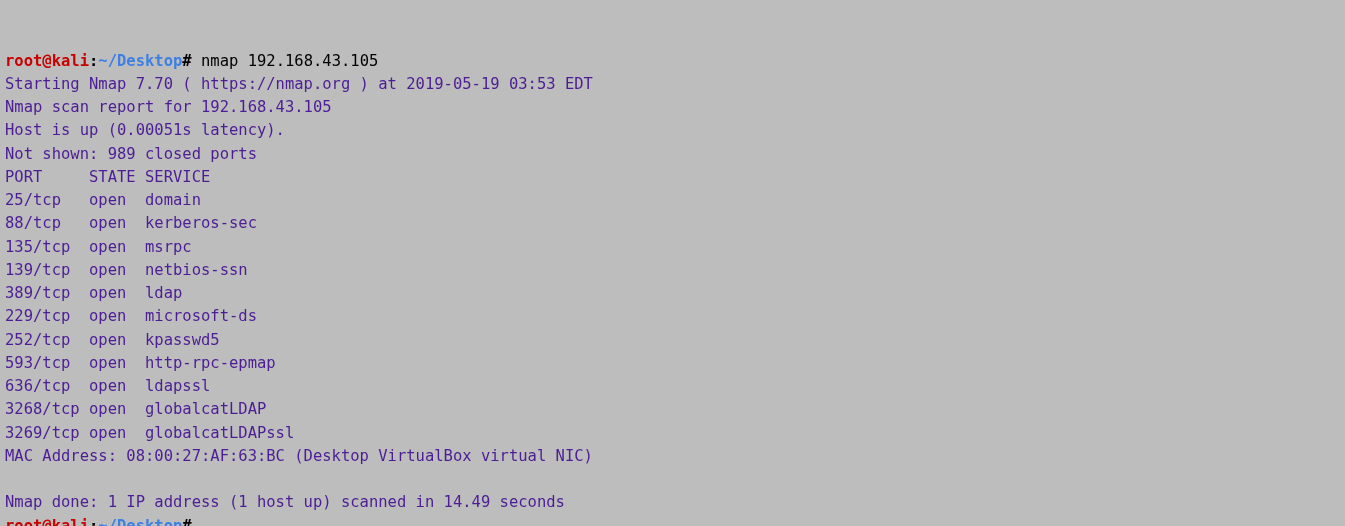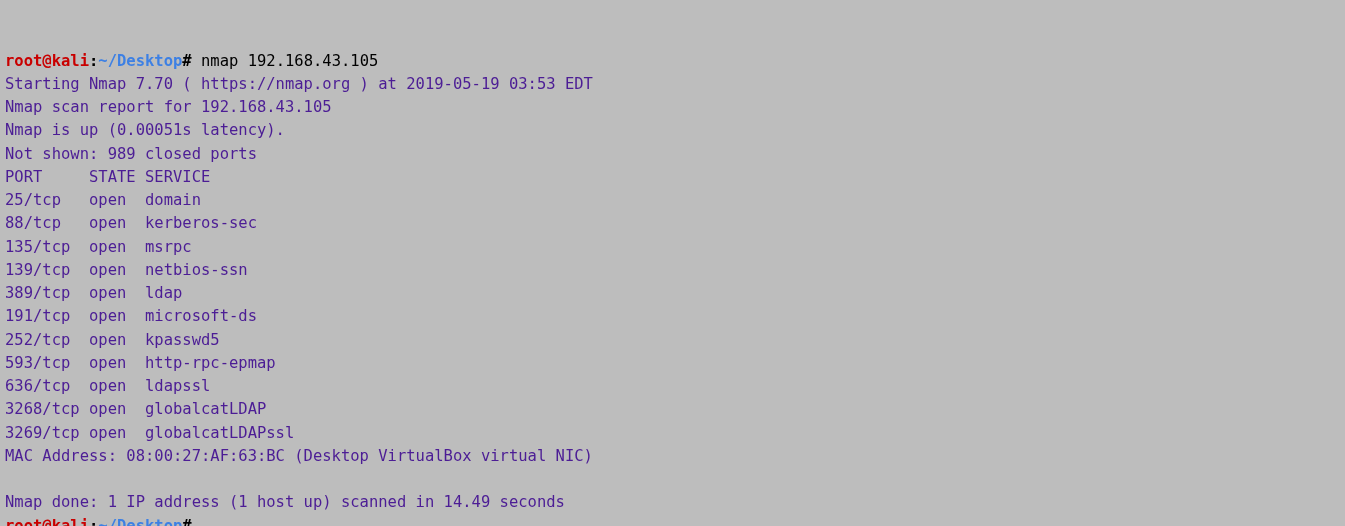--- a/index.html
+++ b/index.html
@@ -18,29 +18,29 @@
   .hash { color: #000; font-weight: bold; }
   .cmd { color: #000000; }
   .out { color: #4c1d95; }
 </style>
 </head>
 <body>
 
 <div><span class="user">root@kali</span><span class="colon">:</span><span class="path">~/Desktop</span><span class="hash">#</span><span class="cmd"> nmap 192.168.43.105</span>
 <span class="out">Starting Nmap 7.70 ( https://nmap.org ) at 2019-05-19 03:53 EDT</span>
 <span class="out">Nmap scan report for 192.168.43.105</span>
-<span class="out">Nmap is up (0.00051s latency).</span>
+<span class="out">Host is up (0.00051s latency).</span>
 <span class="out">Not shown: 989 closed ports</span>
 <span class="out">PORT     STATE SERVICE</span>
 <span class="out">25/tcp   open  domain</span>
 <span class="out">88/tcp   open  kerberos-sec</span>
 <span class="out">135/tcp  open  msrpc</span>
 <span class="out">139/tcp  open  netbios-ssn</span>
 <span class="out">389/tcp  open  ldap</span>
-<span class="out">191/tcp  open  microsoft-ds</span>
+<span class="out">229/tcp  open  microsoft-ds</span>
 <span class="out">252/tcp  open  kpasswd5</span>
 <span class="out">593/tcp  open  http-rpc-epmap</span>
 <span class="out">636/tcp  open  ldapssl</span>
 <span class="out">3268/tcp open  globalcatLDAP</span>
 <span class="out">3269/tcp open  globalcatLDAPssl</span>
 <span class="out">MAC Address: 08:00:27:AF:63:BC (Desktop VirtualBox virtual NIC)</span>
 <span class="out"></span>
 <span class="out">Nmap done: 1 IP address (1 host up) scanned in 14.49 seconds</span>
 <span class="user">root@kali</span><span class="colon">:</span><span class="path">~/Desktop</span><span class="hash">#</span></div>
 

